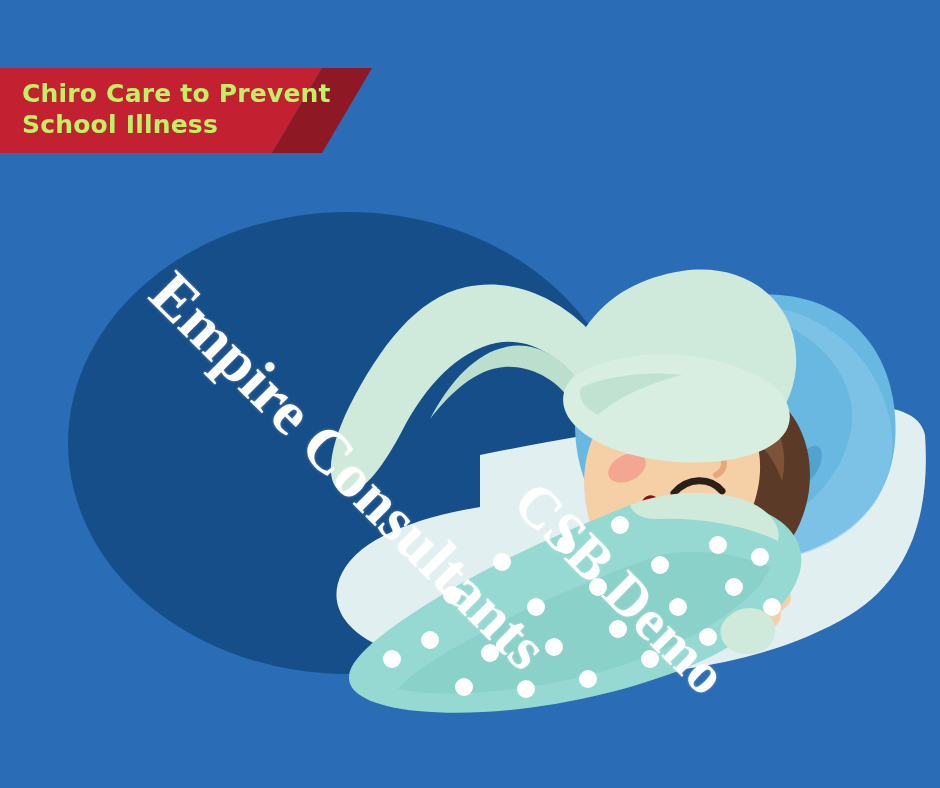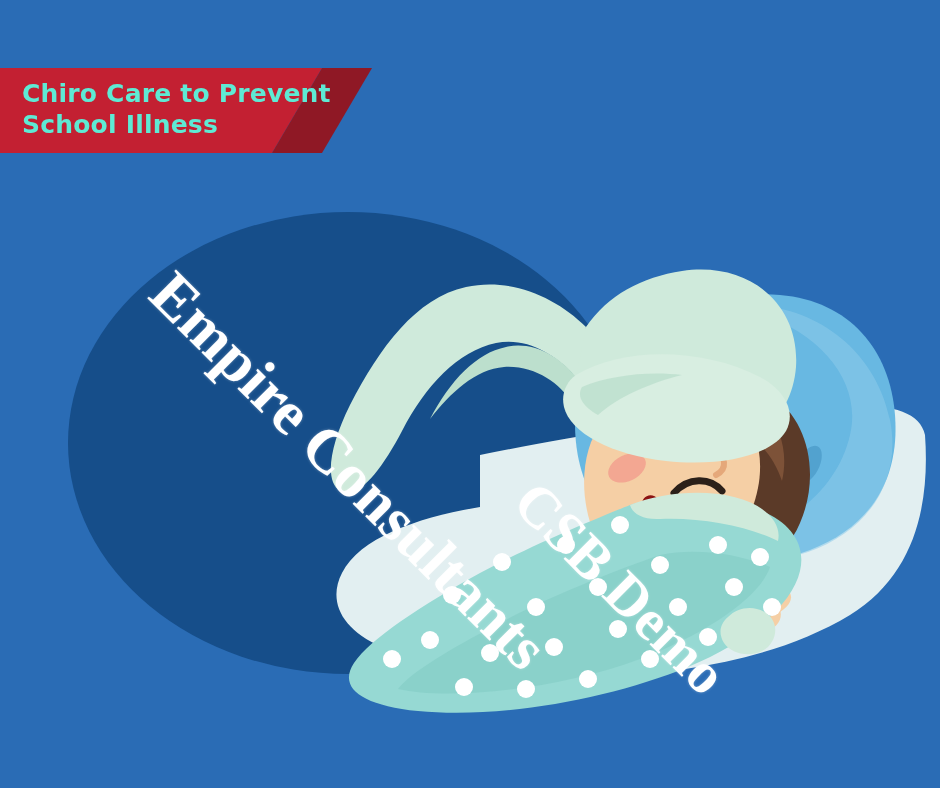--- a/index.html
+++ b/index.html
@@ -55,21 +55,21 @@
     top: 0;
     width: 114px;
     height: 85px;
     background: #8f1825;
     clip-path: polygon(64px 0, 114px 0, 64px 85px, 14px 85px);
   }
   .banner-text {
     position: absolute;
     left: 22px;
     top: 10px;
-    color: #5eead4;
+    color: #bef264;
     font-family: "DejaVu Sans", sans-serif;
     font-weight: bold;
     font-size: 25px;
     line-height: 31px;
     letter-spacing: 0.2px;
     white-space: pre-line;
     z-index: 4;
   }
 
   

